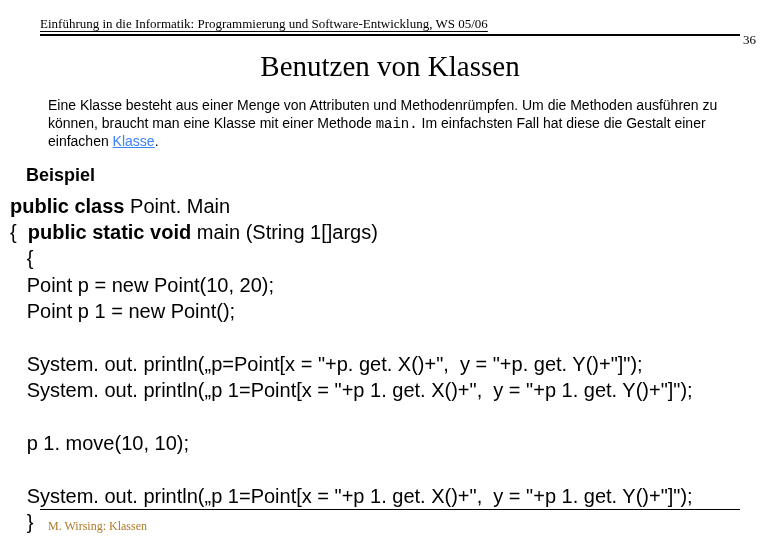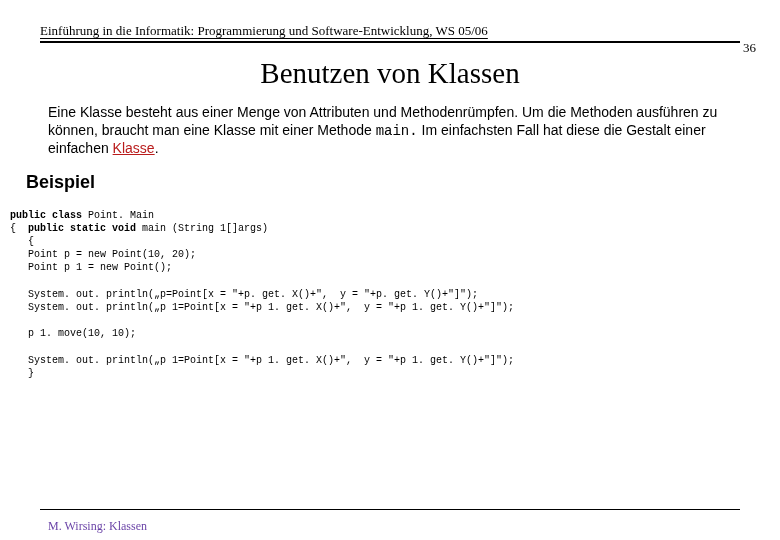--- a/index.html
+++ b/index.html
@@ -7,81 +7,80 @@
     padding: 0;
     width: 780px;
     height: 540px;
     font-family: Arial, Helvetica, sans-serif;
     color: #000;
     background: #fff;
     overflow: hidden;
     position: relative;
   }
   .header-row {
-    padding: 21px 40px 0 40px;
+    padding: 14px 40px 0 40px;
   }
   .course-line {
     font-family: "Times New Roman", Times, serif;
     font-size: 13px;
     text-decoration: underline;
     text-underline-offset: 3px;
   }
   .hr-thick {
     border: none;
     border-top: 2px solid #000;
     margin: 2px 40px 0 40px;
   }
   .page-num {
     position: absolute;
     right: 24px;
     top: 32px;
     font-family: "Times New Roman", Times, serif;
     font-size: 13px;
-    margin-top: 8px;
   }
   h1.title {
     font-family: "Times New Roman", Times, serif;
     font-weight: 400;
     font-size: 29px;
     text-align: center;
     margin: 14px 0 14px 0;
   }
   .intro {
     margin: 0 48px 14px 48px;
     font-size: 14px;
     line-height: 1.25;
   }
   .intro .mono {
     font-family: "Courier New", Courier, monospace;
   }
   .link {
-    color: #b91c1c;
+    color: #3b82f6;
     text-decoration: underline;
   }
   .section {
     margin: 0 26px 4px 26px;
     font-size: 18px;
     font-weight: bold;
   }
   pre.code {
-    font-family: Liberation Mono, monospace;
-    font-size: 10px;
+    font-family: Liberation Sans, sans-serif;
+    font-size: 20px;
     line-height: 1.32;
-    margin: 16px 10px 0 10px;
+    margin: 7px 10px 0 10px;
     white-space: pre-wrap;
     word-break: break-word;
   }
   pre.code b { font-weight: bold; }
   .footer-over {
     position: absolute;
     left: 48px;
     bottom: 6px;
     font-family: "Times New Roman", Times, serif;
     font-size: 12px;
-    color: #4c1d95;
+    color: #a16207;
     opacity: 0.85;
   }
   .hr-thin {
     position: absolute;
     left: 40px;
     right: 40px;
     bottom: 22px;
     border: none;
     border-top: 1px solid #000;
   }

